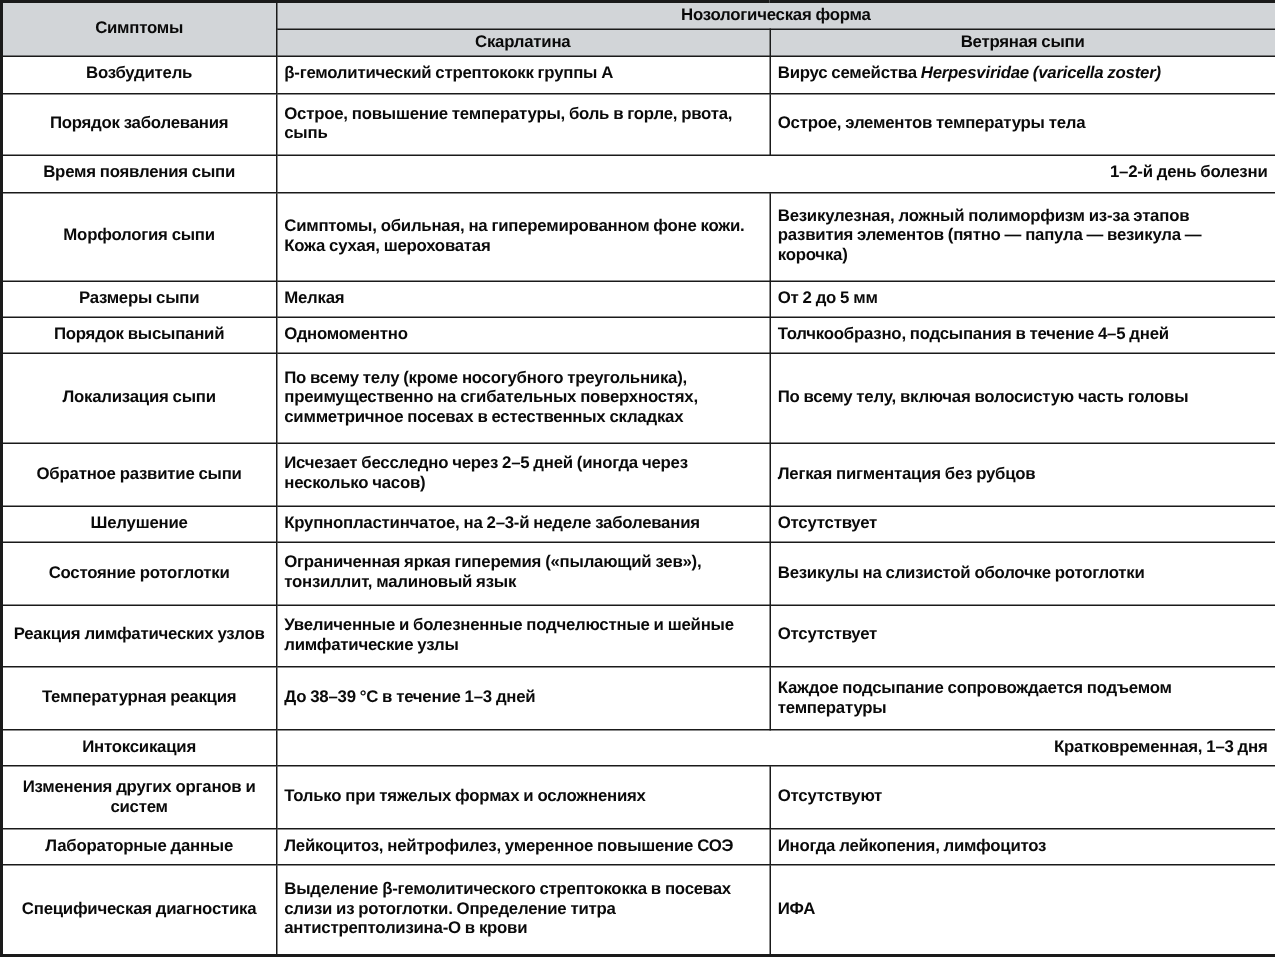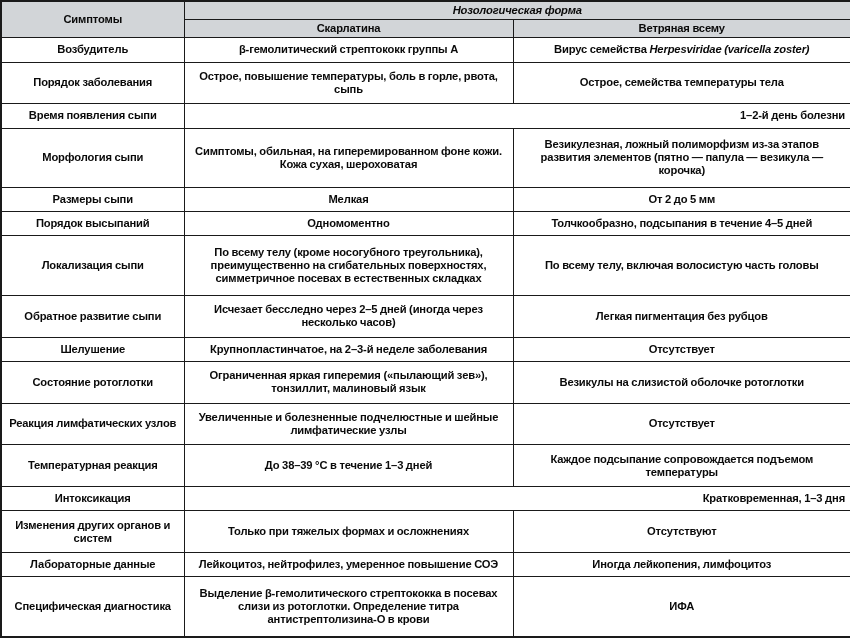--- a/index.html
+++ b/index.html
@@ -45,31 +45,30 @@
 
   thead th {
     background: #d2d5d8;
     text-align: center;
   }
   th.sym-head {
     font-size: 12.4px;
   }
   th.noso-head {
     font-size: 12.6px;
-    font-style: italic;
   }
   th.sub-head {
     font-size: 12.2px;
   }
   td.sym {
     text-align: center;
     font-size: 11.4px;
   }
   td.val {
-    text-align: center;
+    text-align: left;
   }
   td.span2 {
     text-align: right;
   }
   .ital { font-style: italic; }
 </style>
 </head>
 <body>
 
 <div id="page">
@@ -79,33 +78,33 @@
       <col class="c-scar">
       <col class="c-pox">
     </colgroup>
     <thead>
       <tr>
         <th class="sym-head" rowspan="2">Симптомы</th>
         <th class="noso-head" colspan="2">Нозологическая форма</th>
       </tr>
       <tr>
         <th class="sub-head">Скарлатина</th>
-        <th class="sub-head">Ветряная всему</th>
+        <th class="sub-head">Ветряная сыпи</th>
       </tr>
     </thead>
     <tbody id="tbody">
         <tr>
           <td class="sym">Возбудитель</td>
           <td class="val">β-гемолитический стрептококк группы A</td>
           <td class="val">Вирус семейства <span class="ital">Herpesviridae (varicella zoster)</span></td>
         </tr>
         <tr>
           <td class="sym">Порядок заболевания</td>
           <td class="val">Острое, повышение температуры, боль в горле, рвота, сыпь</td>
-          <td class="val">Острое, семейства температуры тела</td>
+          <td class="val">Острое, элементов температуры тела</td>
         </tr>
         <tr>
           <td class="sym">Время появления сыпи</td>
           <td class="val span2" colspan="2">1–2-й день болезни</td>
         </tr>
         <tr>
           <td class="sym">Морфология сыпи</td>
           <td class="val">Симптомы, обильная, на гиперемированном фоне кожи. Кожа сухая, шероховатая</td>
           <td class="val">Везикулезная, ложный полиморфизм из-за этапов развития элементов (пятно — папула — везикула — корочка)</td>
         </tr>

